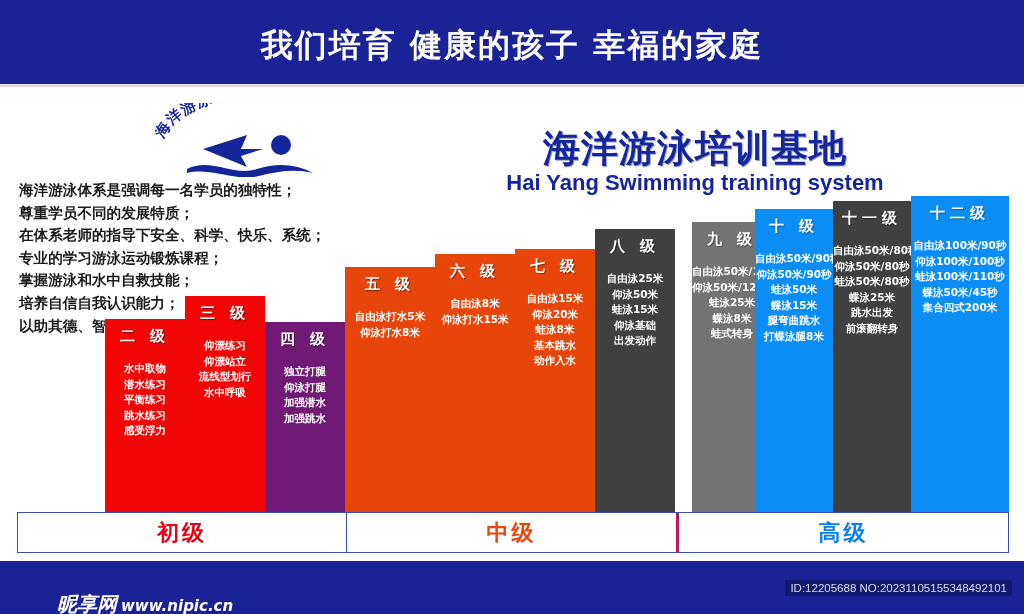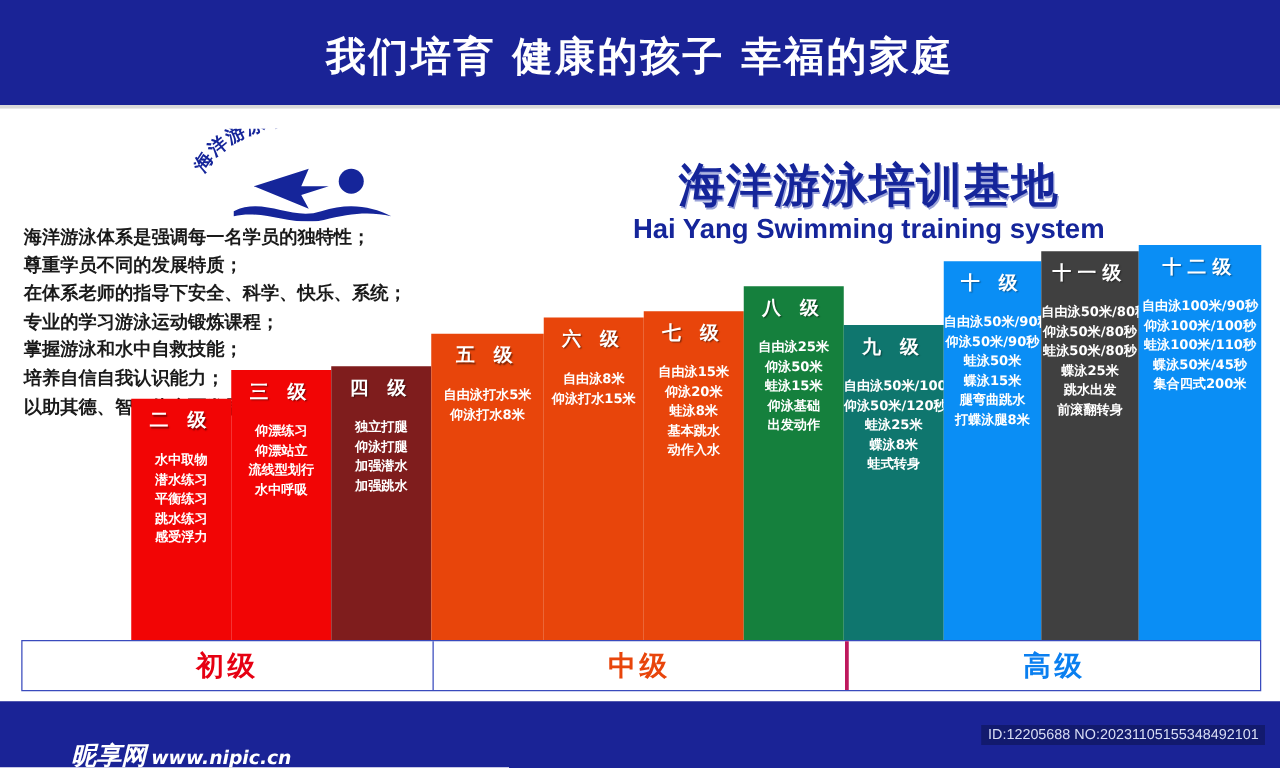--- a/index.html
+++ b/index.html
@@ -171,21 +171,21 @@
       </div>
       <div class="step" style="left: 168px; width: 80px; height: 216px; background: rgb(242, 5, 5);">
         <div class="lvl">三 级</div>
         <div class="items">
           <div>仰漂练习</div>
           <div>仰漂站立</div>
           <div>流线型划行</div>
           <div>水中呼吸</div>
         </div>
       </div>
-      <div class="step" style="left: 248px; width: 80px; height: 219px; background: #7f1d1d;">
+      <div class="step" style="left: 248px; width: 80px; height: 190px; background: #701a75;">
         <div class="lvl">四 级</div>
         <div class="items">
           <div>独立打腿</div>
           <div>仰泳打腿</div>
           <div>加强潜水</div>
           <div>加强跳水</div>
         </div>
       </div>
       <div class="step" style="left: 328px; width: 90px; height: 245px; background: rgb(232, 69, 11);">
         <div class="lvl">五 级</div>
@@ -204,31 +204,31 @@
       <div class="step" style="left: 498px; width: 80px; height: 263px; background: rgb(232, 69, 11);">
         <div class="lvl">七 级</div>
         <div class="items">
           <div>自由泳15米</div>
           <div>仰泳20米</div>
           <div>蛙泳8米</div>
           <div>基本跳水</div>
           <div>动作入水</div>
         </div>
       </div>
-      <div class="step" style="left: 578px; width: 80px; height: 283px; background: #15803d;">
+      <div class="step" style="left: 578px; width: 80px; height: 283px; background: #404040;">
         <div class="lvl">八 级</div>
         <div class="items">
           <div>自由泳25米</div>
           <div>仰泳50米</div>
           <div>蛙泳15米</div>
           <div>仰泳基础</div>
           <div>出发动作</div>
         </div>
       </div>
-      <div class="step blue" style="left: 658px; width: 80px; height: 252px; background: #0f766e;">
+      <div class="step blue" style="left: 675px; width: 80px; height: 290px; background: #737373;">
         <div class="lvl">九 级</div>
         <div class="items">
           <div>自由泳50米/100秒</div>
           <div>仰泳50米/120秒</div>
           <div>蛙泳25米</div>
           <div>蝶泳8米</div>
           <div>蛙式转身</div>
         </div>
       </div>
       <div class="step blue" style="left: 738px; width: 78px; height: 303px; background: rgb(10, 142, 245);">

